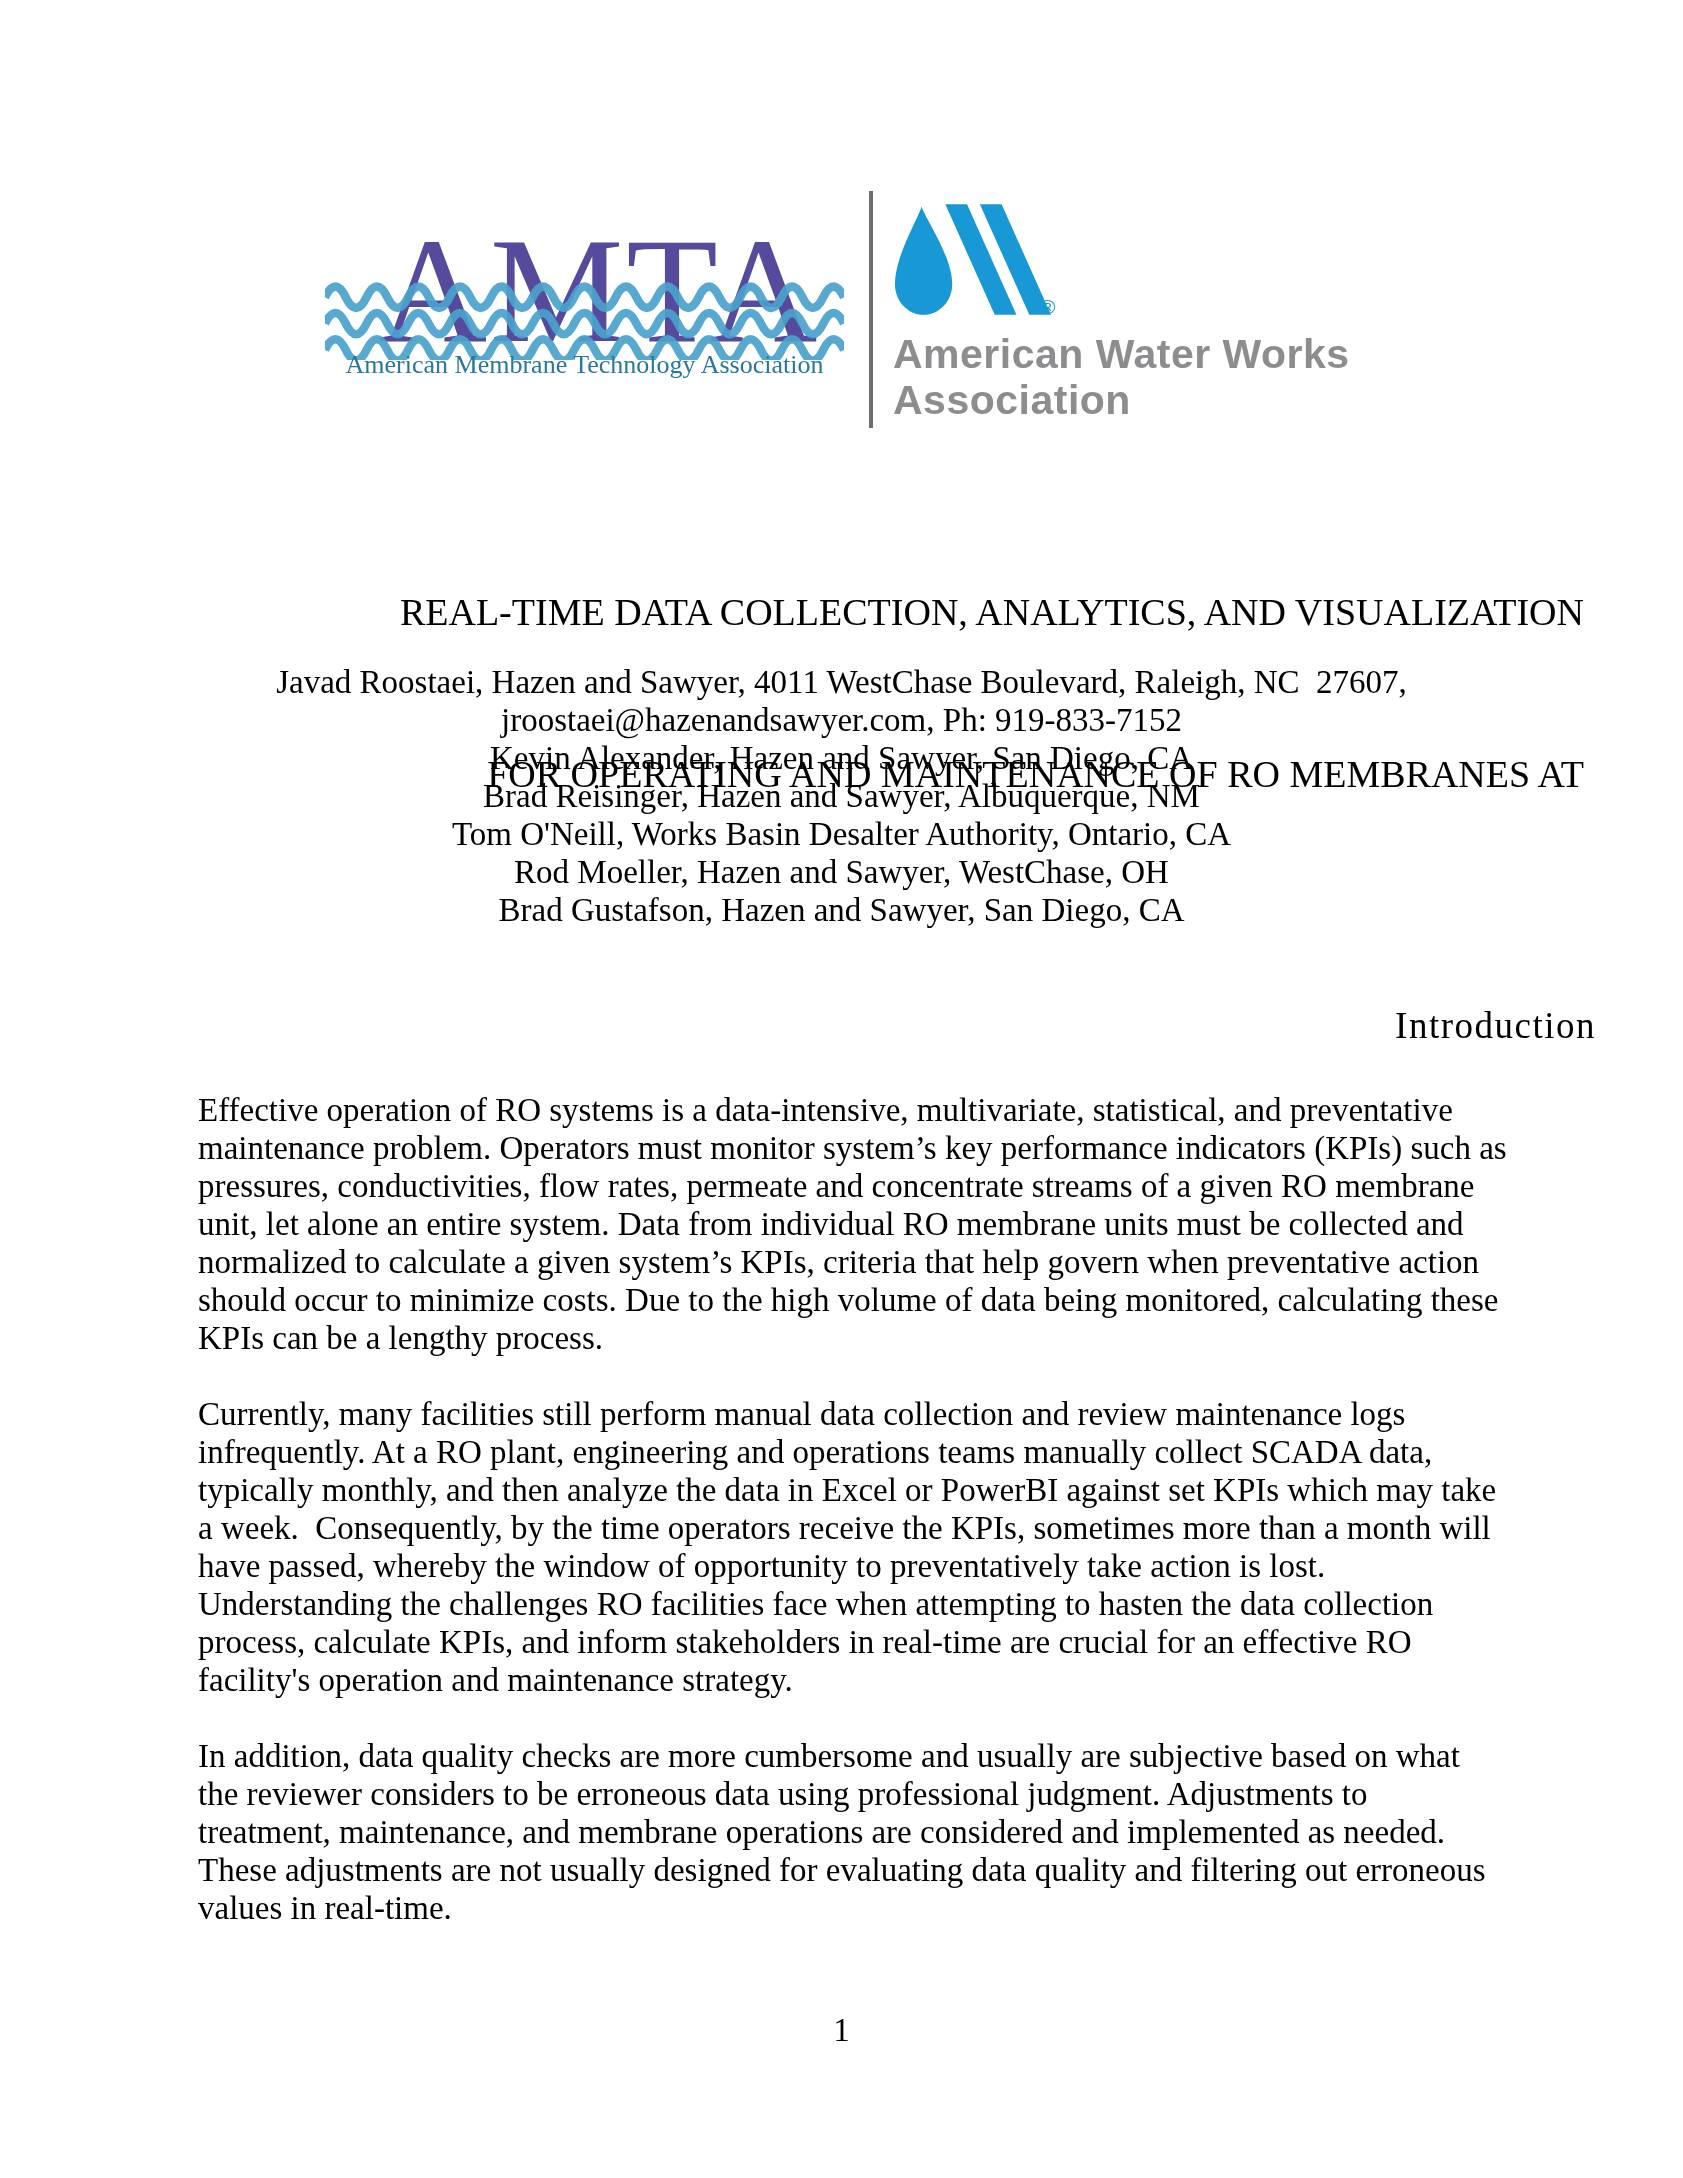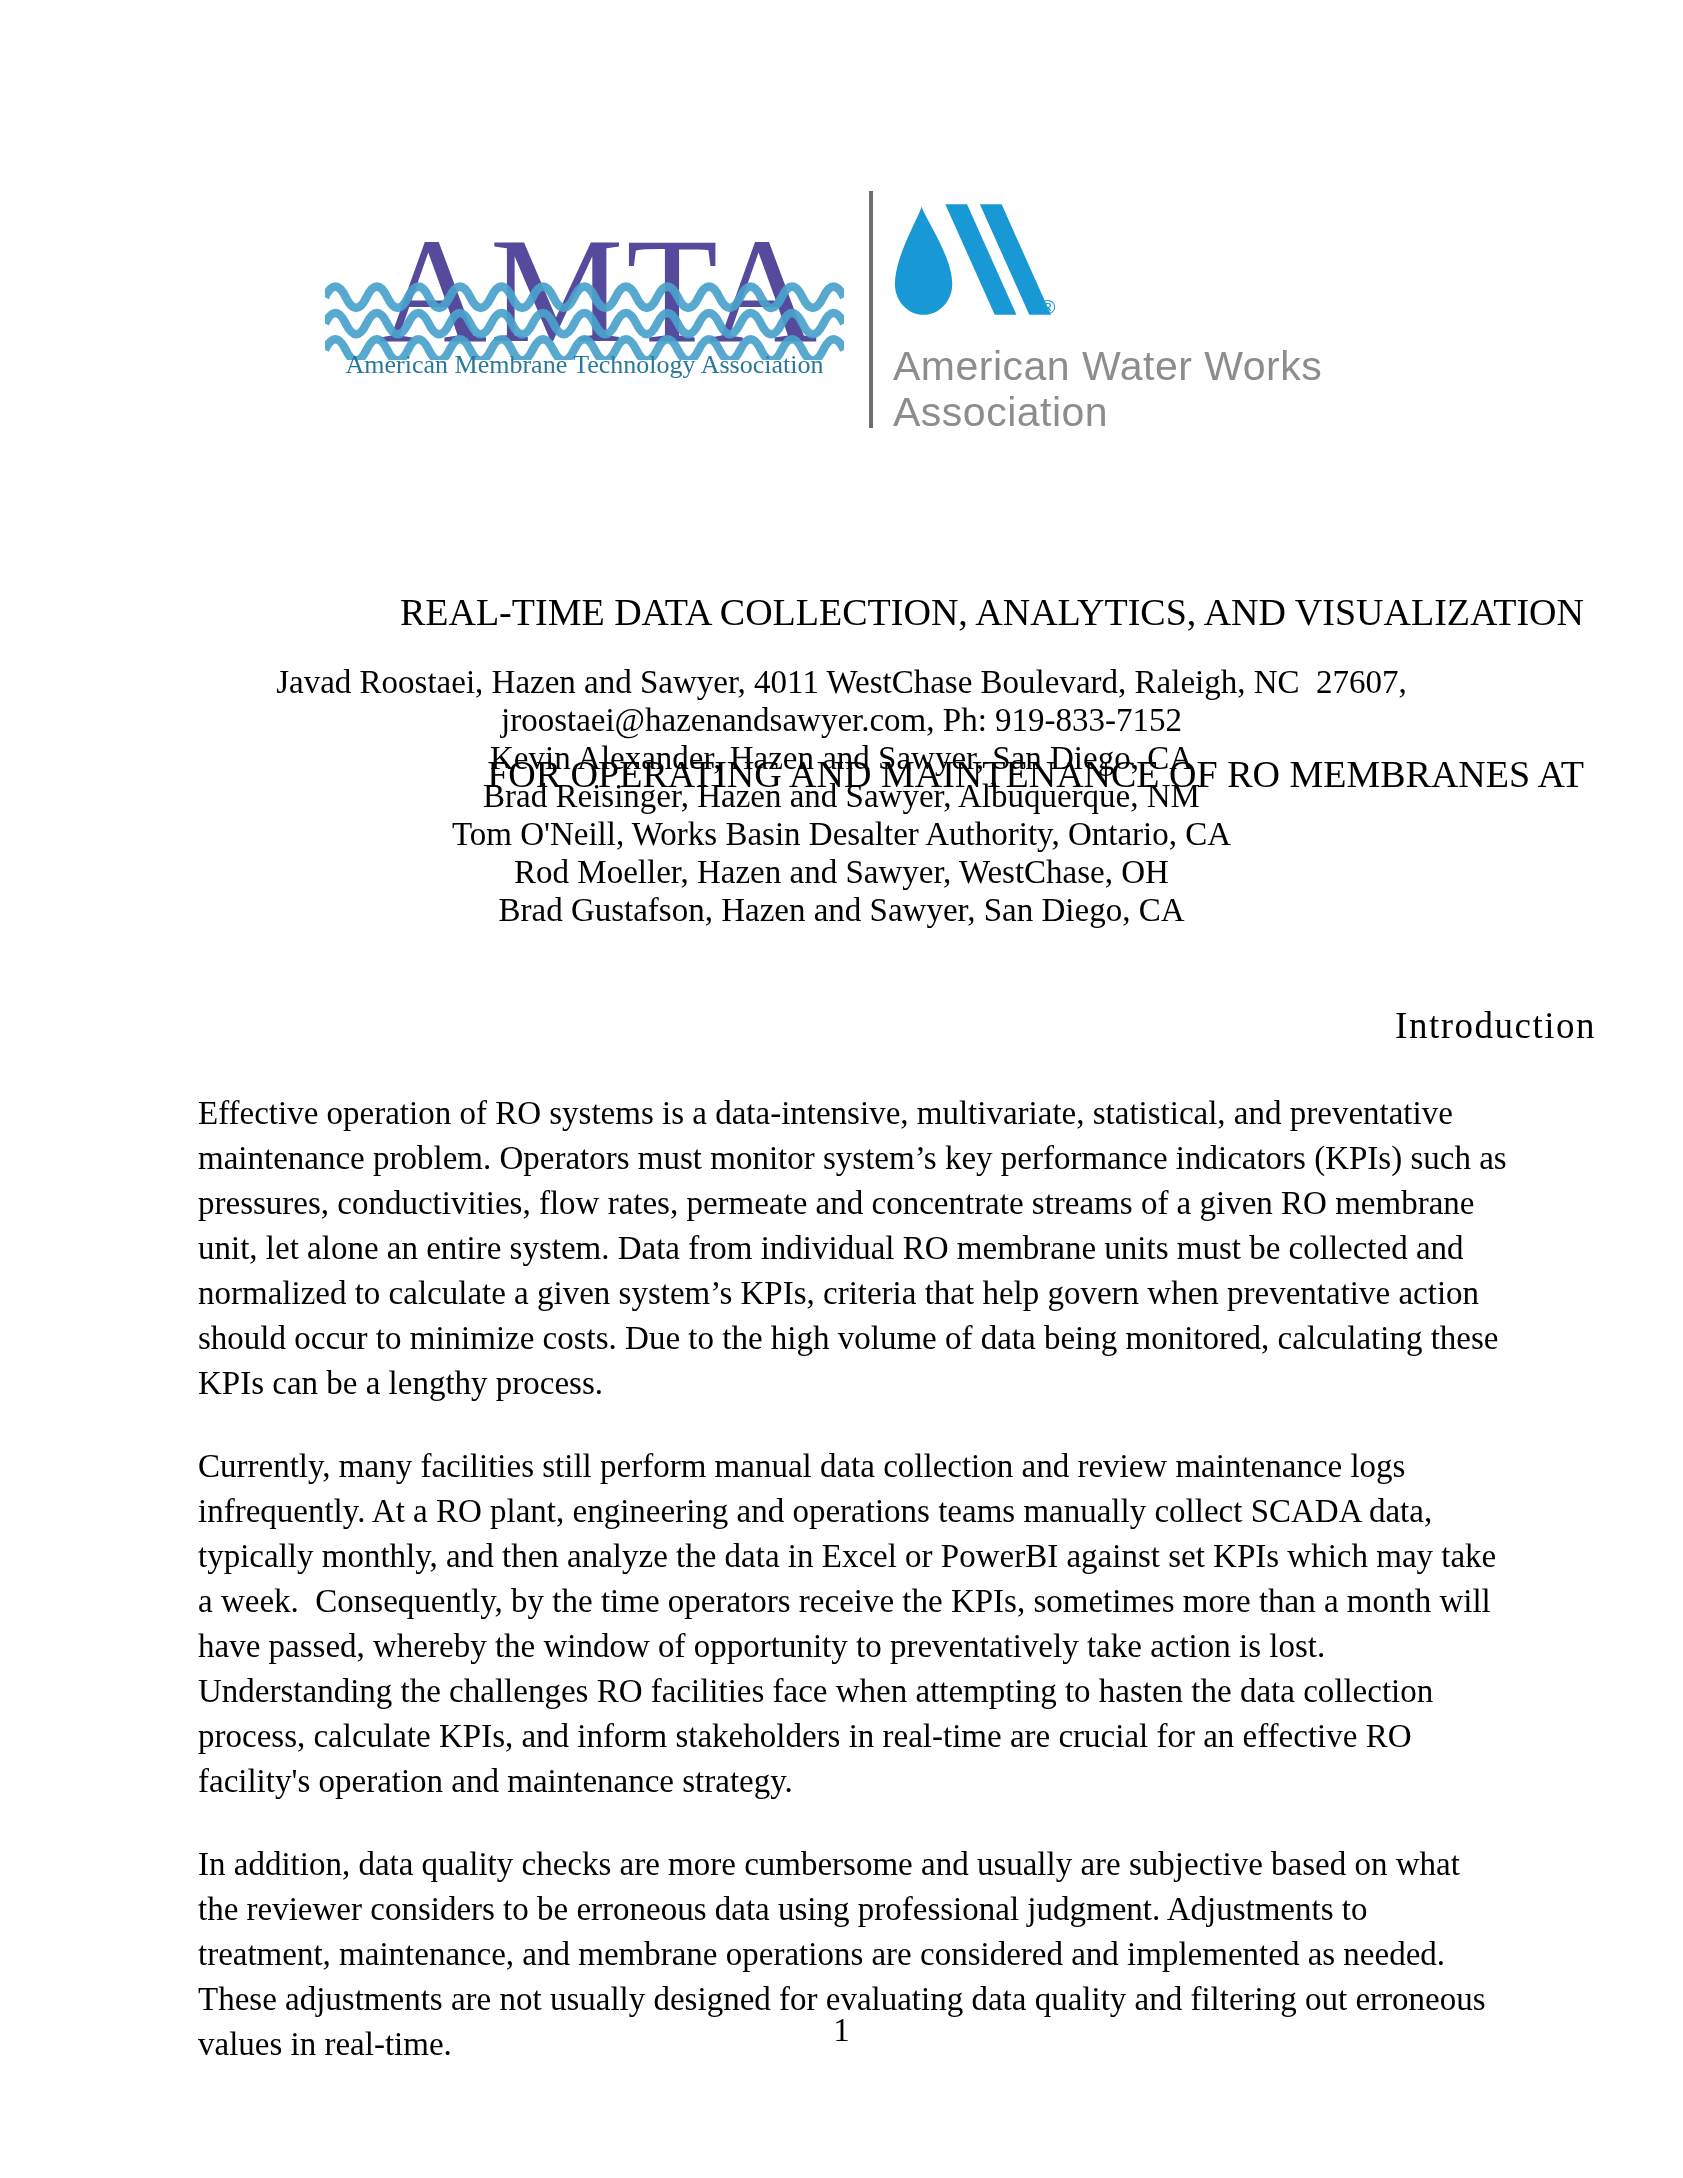--- a/index.html
+++ b/index.html
@@ -62,26 +62,25 @@
     left: 1040px; top: 295px;
     font-family: "Liberation Sans", sans-serif;
     font-size: 21px;
     color: var(--awwa-blue, #1899d5);
   }
   .awwa-name {
     position: absolute;
     left: 893px; top: 331px;
     width: 554px;
     font-family: "Liberation Sans", "DejaVu Sans", sans-serif;
-    font-weight: normal;
+    font-weight: bold;
     font-size: 41px;
     line-height: 46px;
     letter-spacing: 0.5px;
     color: var(--awwa-text-gray, #8d8d90);
-    margin-top: 12px;
   }
 
   
   .paper-title {
     position: absolute;
     left: 99px; top: 477px;
     width: 1485px;
     margin: 0;
     text-align: right;
     font-weight: normal;
@@ -108,21 +107,21 @@
     text-align: right;
     font-weight: normal;
     font-size: 37px;
     letter-spacing: 1.5px;
   }
   .body-text {
     position: absolute;
     left: 198px; top: 1091px;
     width: 1309px;
     font-size: 33px;
-    line-height: 45px;
+    line-height: 38px;
     text-align: left;
   }
   .body-text p {
     margin: 0 0 38px 0;
     white-space: pre-wrap;
   }
 
   
   .page-number {
     position: absolute;

